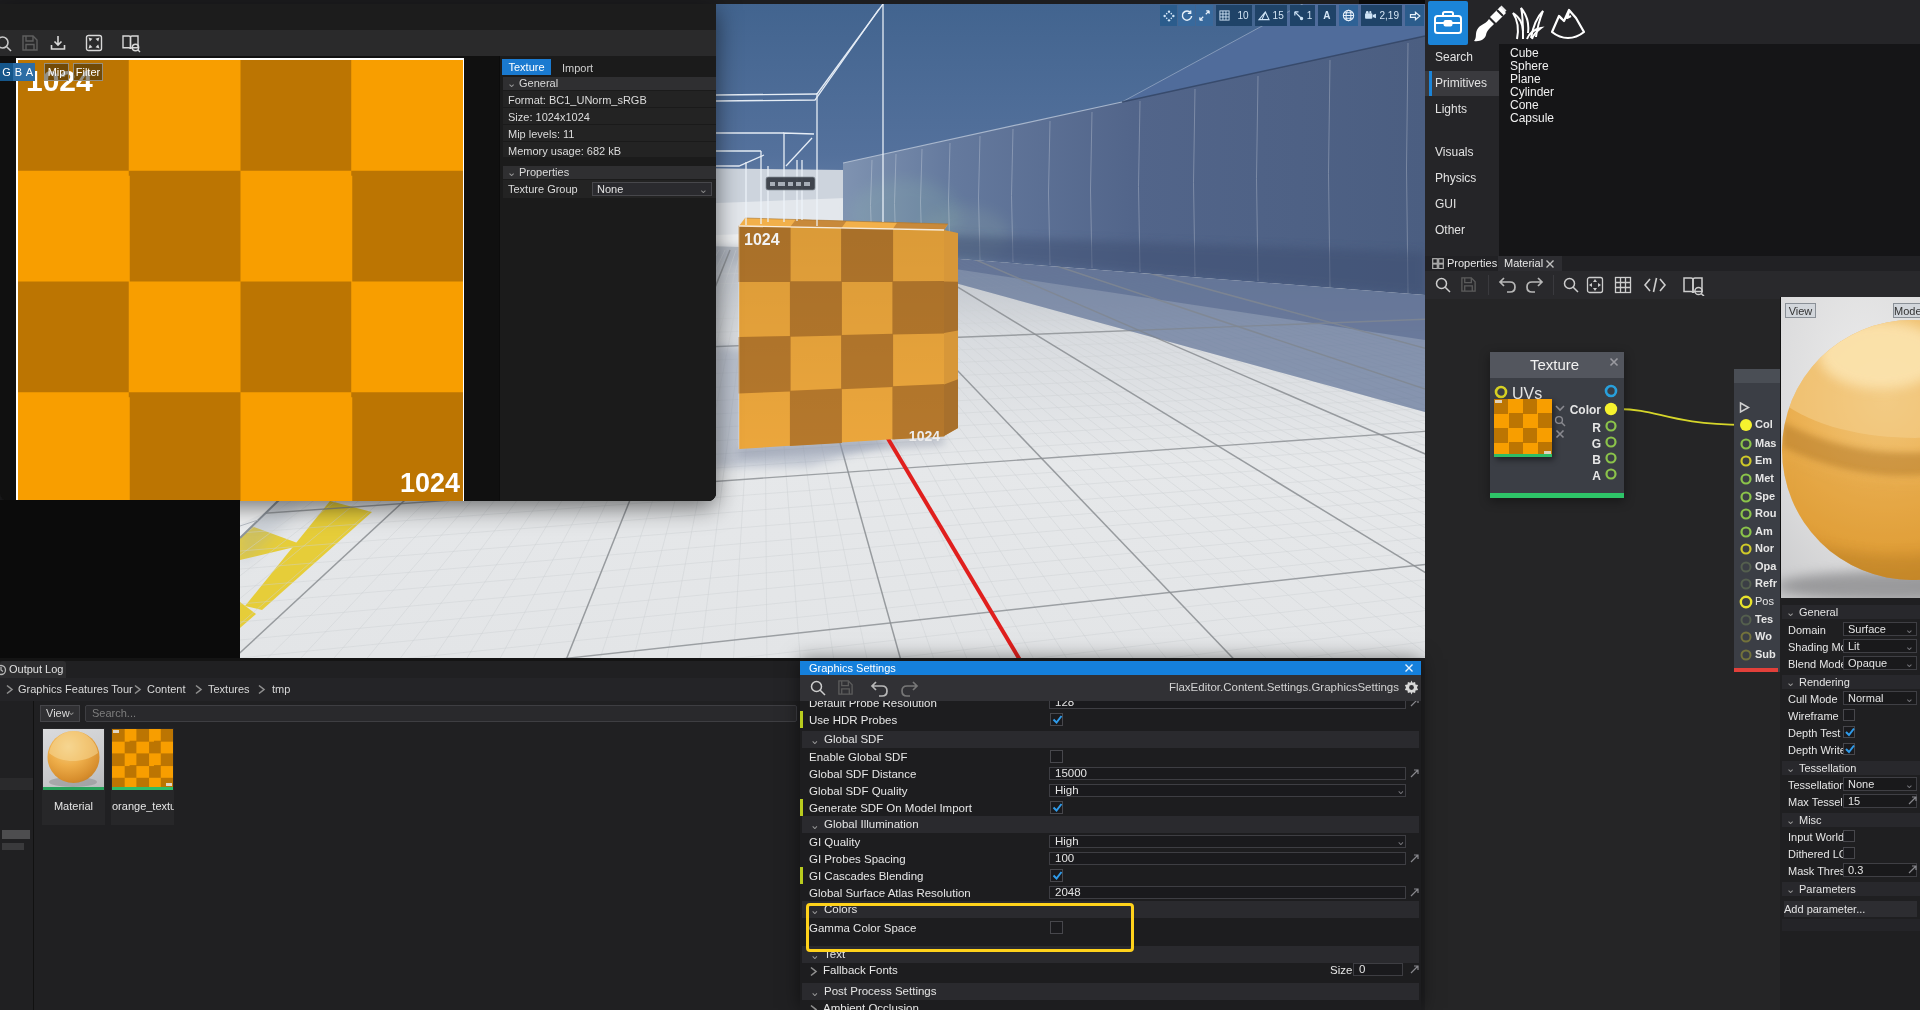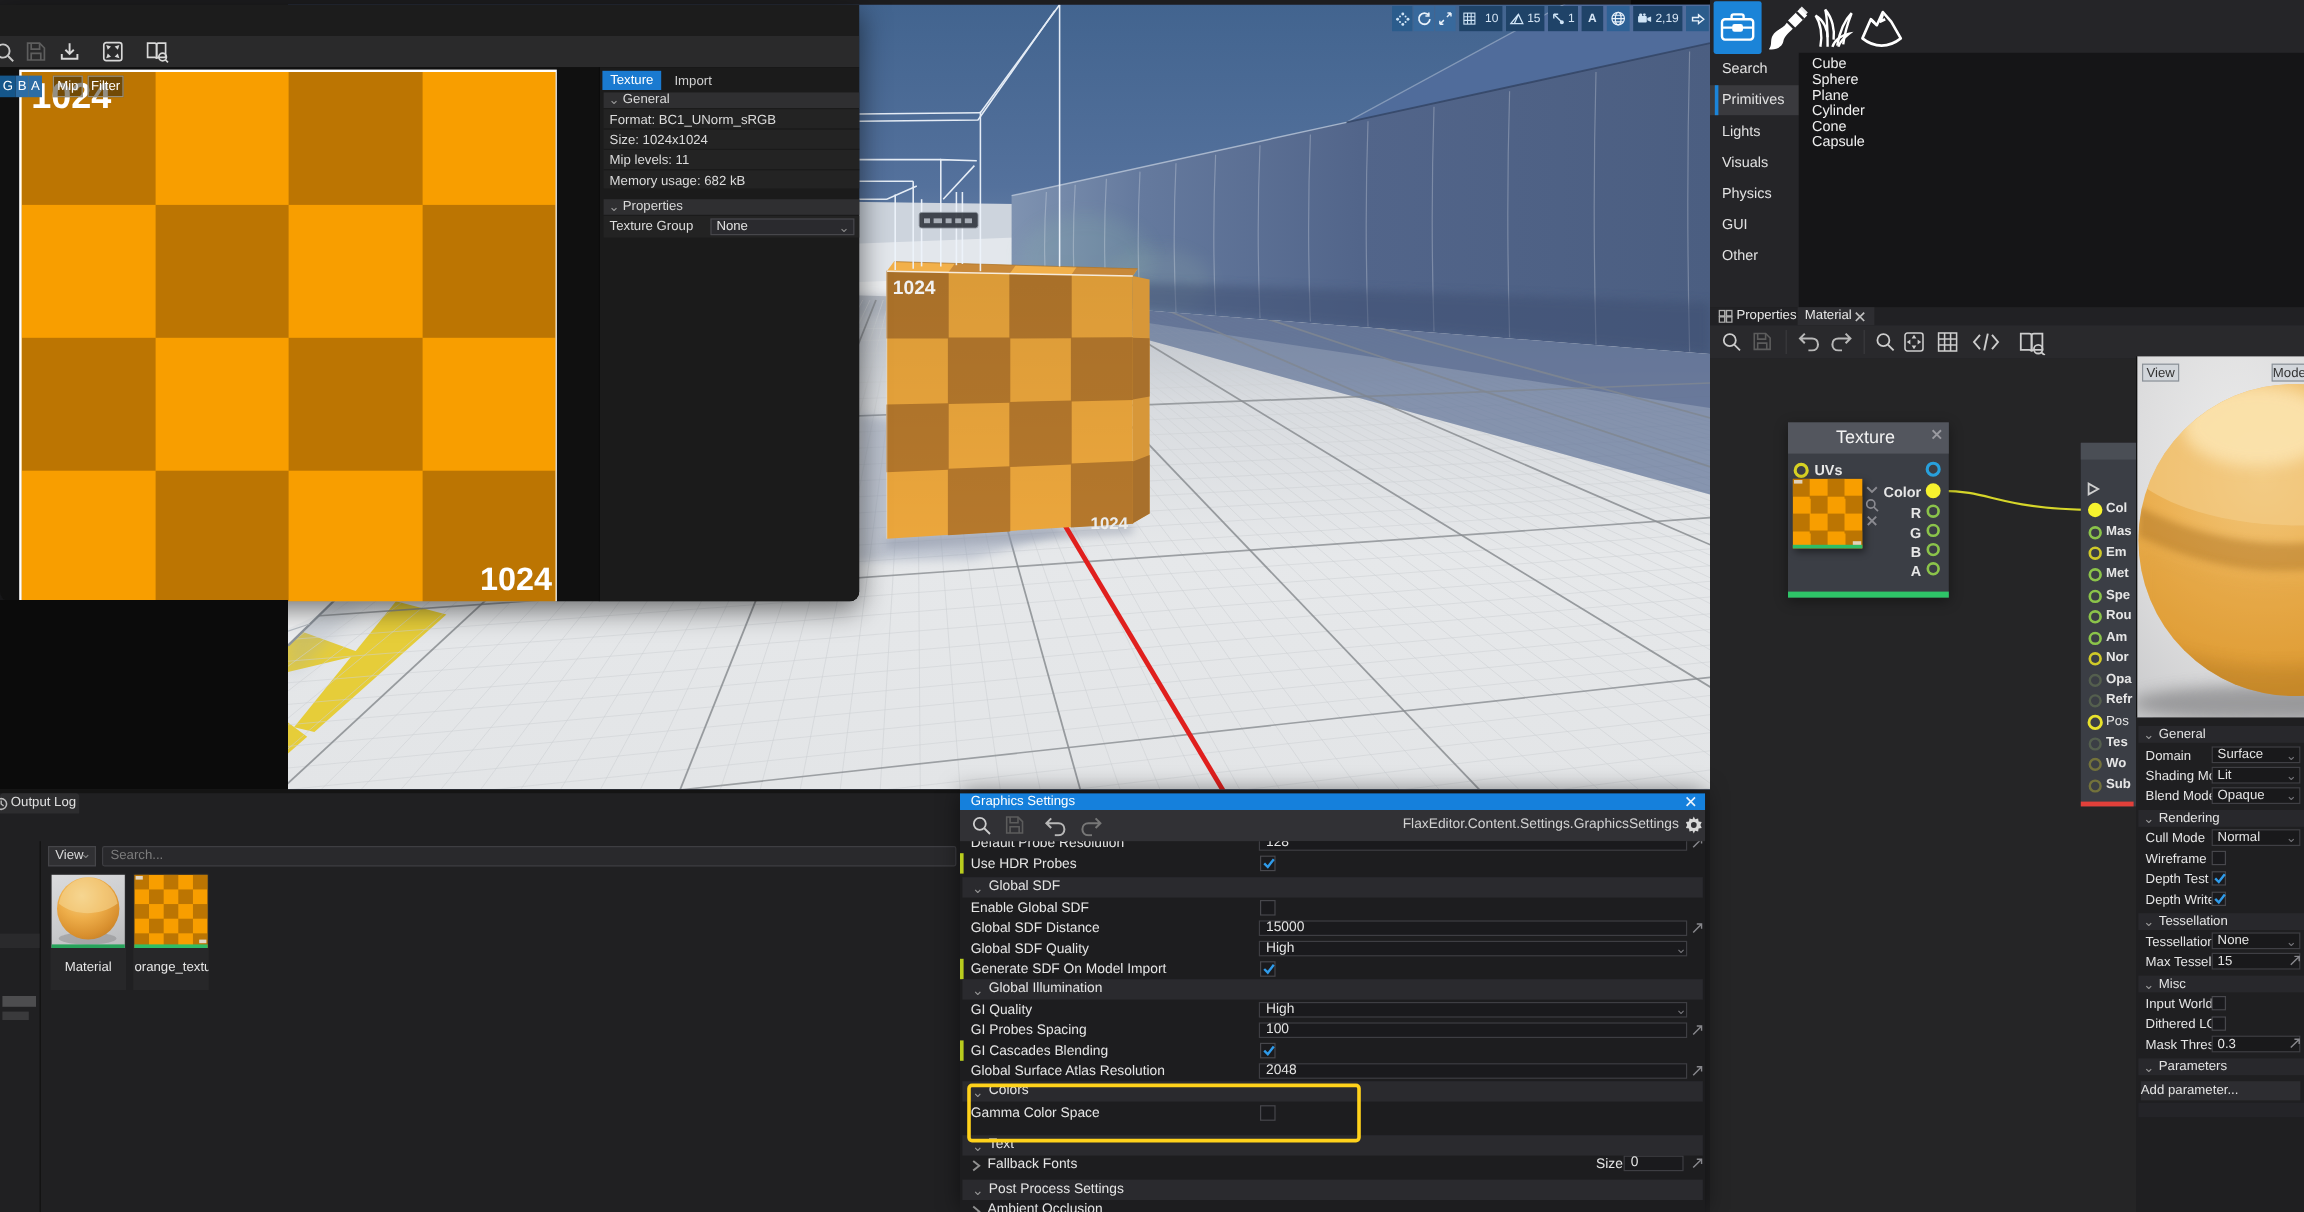--- a/index.html
+++ b/index.html
@@ -501,21 +501,21 @@
   <svg class="abs" style="left:124px;top:6px" width="38" height="34" viewBox="0 0 38 34">
       <g fill="none" stroke="#fff" stroke-width="2.2" stroke-linejoin="round">
         <path d="M3,26 L10,10 L15,15 L20,4 L27,12 L35,26 C30,30 24,32 19,32 C14,32 8,30 3,26 Z"></path>
         <path d="M10,10 L13,13 M20,6 L18,12 L22,10"></path>
       </g>
     </svg>
   <div class="abs" style="left:0;top:45px;width:74px;height:211px;background:#252528;font-size:12px;color:#e2e2e2">
     <div style="height:25px;line-height:25px;padding-left:10px">Search</div>
     <div style="height:25px;line-height:25px;padding-left:10px;background:#3a3a3e;margin-top:1px">Primitives</div>
     <div style="height:25px;line-height:25px;padding-left:10px;margin-top:1px">Lights</div>
-    <div style="height:25px;line-height:25px;padding-left:10px;margin-top:1px">Visuals</div>
+    <div style="height:25px;line-height:25px;padding-left:10px;margin-top:18px">Visuals</div>
     <div style="height:25px;line-height:25px;padding-left:10px;margin-top:1px">Physics</div>
     <div style="height:25px;line-height:25px;padding-left:10px;margin-top:1px">GUI</div>
     <div style="height:25px;line-height:25px;padding-left:10px;margin-top:1px">Other</div>
     <div class="abs" style="left:4px;top:26px;width:3px;height:25px;background:#1b84d8"></div>
   </div>
   <div class="abs" style="left:74px;top:44px;width:421px;height:212px;background:#151517;font-size:12px;color:#f0f0f0">
     <div style="padding-left:11px;height:13px;line-height:13px;margin-top:3px">Cube</div>
     <div style="padding-left:11px;height:13px;line-height:13px">Sphere</div>
     <div style="padding-left:11px;height:13px;line-height:13px">Plane</div>
     <div style="padding-left:11px;height:13px;line-height:13px">Cylinder</div>
@@ -610,21 +610,21 @@
 
   <div class="abs" style="left:65px;top:53px;width:134px;height:146px;background:#3b3e45;box-shadow:0 3px 10px rgba(0,0,0,0.4)">
     <div class="abs" style="left:0;top:0;width:134px;height:26px;background:#53565e"></div>
     <div class="tx" style="left:40px;top:4px;font-size:15px;color:#f2f2f2">Texture</div>
     <svg class="abs" style="left:119px;top:5px" width="10" height="10" viewBox="0 0 10 10">
         <path d="M1.5,1.5 L8.5,8.5 M8.5,1.5 L1.5,8.5" stroke="#9a9aa0" stroke-width="1.6"></path>
       </svg>
     <svg class="abs" style="left:4px;top:33px" width="14" height="14" viewBox="0 0 14 14">
         <circle cx="7" cy="7" r="5" fill="none" stroke="#d6d123" stroke-width="2.6"></circle>
       </svg>
-    <div class="tx" style="left:22px;top:33px;font-size:12px;font-weight:bold">UVs</div>
+    <div class="tx" style="left:22px;top:33px;font-size:16px;font-weight:normal">UVs</div>
     <div class="abs" style="left:4px;top:47px;width:58px;height:58px;background:conic-gradient(#f89e00 25%,#bc7502 0 50%,#f89e00 0 75%,#bc7502 0);background-size:29px 29px;box-shadow:2px 3px 6px rgba(0,0,0,0.45)"></div>
     <div class="abs" style="left:4px;top:102px;width:58px;height:3px;background:#2fbd66"></div>
     <div class="abs" style="left:5px;top:48px;width:7px;height:3px;background:#e8e8e8;opacity:0.8"></div>
     <div class="abs" style="left:54px;top:99px;width:7px;height:3px;background:#e8e8e8;opacity:0.8"></div>
     <svg class="abs" style="left:64px;top:51px" width="12" height="10" viewBox="0 0 12 10">
         <path d="M2,3 L6,7 L10,3" fill="none" stroke="#8a8a90" stroke-width="1.6"></path>
       </svg>
     <svg class="abs" style="left:64px;top:63px" width="12" height="12" viewBox="0 0 12 12">
         <g fill="none" stroke="#8a8a90" stroke-width="1.4">
           <circle cx="5" cy="5" r="3.4"></circle>
@@ -842,20 +842,38 @@
 <div class="abs" style="left:0;top:658px;width:1425px;height:352px;background:#202022"></div>
 <div class="abs" style="left:0;top:500px;width:240px;height:158px;background:#0b0b0b"></div>
 <div class="abs" style="left:0;top:658px;width:800px;height:352px;background:#202022">
   <div class="abs" style="left:0;top:0;width:800px;height:3px;background:#141414"></div>
   <div class="abs" style="left:0;top:3px;width:66px;height:17px;background:#2d2d2f;border-radius:3px 3px 0 0"></div>
   <svg class="abs" style="left:-5px;top:6px" width="12" height="12" viewBox="0 0 12 12">
       <circle cx="6" cy="6" r="4.5" fill="none" stroke="#b8b8b8" stroke-width="1.3"></circle>
       <path d="M6,3 V6 L8,7.5" fill="none" stroke="#b8b8b8" stroke-width="1.2"></path>
     </svg>
   <div class="tx" style="left:9px;top:5px;font-size:11px;color:#e0e0e0">Output Log</div>
+  <div class="abs" style="left:0;top:20px;width:800px;height:23px;background:#242427;color:#d8d8d8;font-size:11px">
+    <svg class="abs" style="left:5px;top:6px" width="9" height="11" viewBox="0 0 9 11">
+        <path d="M2,1.5 L7,5.5 L2,9.5" fill="none" stroke="#909090" stroke-width="1.6"></path>
+      </svg>
+    <span style="position:absolute;left:18px;top:5px">Graphics Features Tour</span>
+    <svg class="abs" style="left:133px;top:6px" width="9" height="11" viewBox="0 0 9 11">
+        <path d="M2,1.5 L7,5.5 L2,9.5" fill="none" stroke="#909090" stroke-width="1.6"></path>
+      </svg>
+    <span style="position:absolute;left:147px;top:5px">Content</span>
+    <svg class="abs" style="left:194px;top:6px" width="9" height="11" viewBox="0 0 9 11">
+        <path d="M2,1.5 L7,5.5 L2,9.5" fill="none" stroke="#909090" stroke-width="1.6"></path>
+      </svg>
+    <span style="position:absolute;left:208px;top:5px">Textures</span>
+    <svg class="abs" style="left:257px;top:6px" width="9" height="11" viewBox="0 0 9 11">
+        <path d="M2,1.5 L7,5.5 L2,9.5" fill="none" stroke="#909090" stroke-width="1.6"></path>
+      </svg>
+    <span style="position:absolute;left:272px;top:5px">tmp</span>
+  </div>
   <div class="abs" style="left:33px;top:43px;width:1px;height:309px;background:#111"></div>
   <div class="abs" style="left:0;top:120px;width:33px;height:12px;background:#2a2a2c"></div>
   <div class="abs" style="left:2px;top:172px;width:28px;height:9px;background:#4d4d4f"></div>
   <div class="abs" style="left:2px;top:185px;width:22px;height:7px;background:#3a3a3c"></div>
   <div class="abs" style="left:40px;top:47px;width:40px;height:17px;background:#303033;border:1px solid #454549;color:#dadada;font-size:11px">
       <span style="position:absolute;left:5px;top:1px">View</span>
       <span style="position:absolute;right:3px;top:-1px;color:#8a8a8a">⌄</span>
     </div>
   <div class="abs" style="left:85px;top:47px;width:712px;height:17px;background:#29292c;border:1px solid #3e3e42;border-radius:2px;color:#7d7d7d;font-size:11px">
       <span style="position:absolute;left:6px;top:1px">Search...</span>

